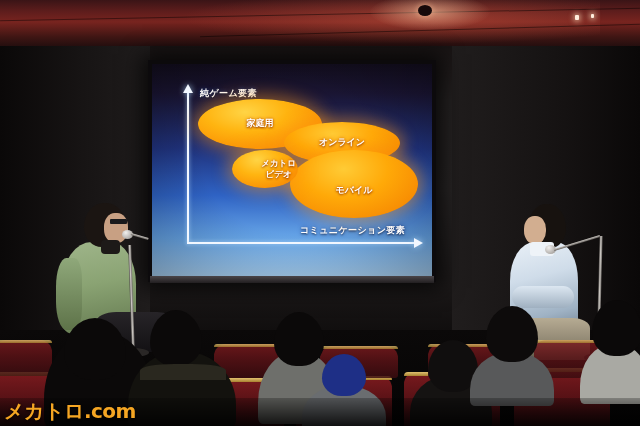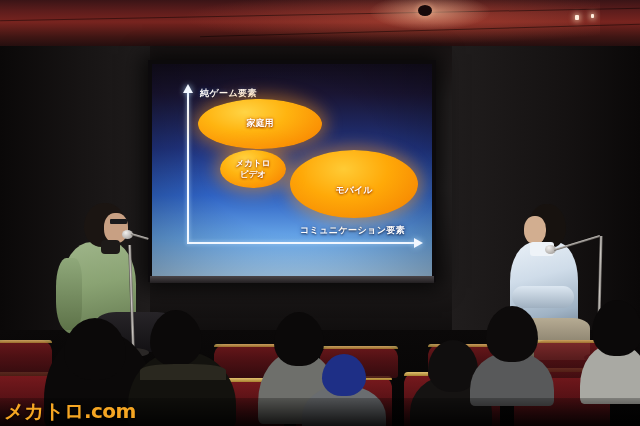--- a/index.html
+++ b/index.html
@@ -123,27 +123,30 @@
     <div class="axis" style="left:35px;top:178px;width:228px;height:2px;"></div>
     <div class="axis-arrow arrow-right" style="left:262px;top:174px;"></div>
 
     <div class="axis-label" style="left:48px;top:23px;">純ゲーム要素</div>
     <div class="axis-label" style="left:148px;top:160px;">コミュニケーション要素</div>
 
     <div class="bubble bub-a" style="left:46px;top:35px;width:124px;height:50px;">
       <span class="bub-label">家庭用</span>
     </div>
 
+    <div class="bubble bub-b" style="left:132px;top:58px;width:116px;height:42px;">
+      <span class="bub-label">オンライン</span>
+    </div>
 
     <div class="bubble bub-b" style="left:138px;top:86px;width:128px;height:68px;">
       <span class="bub-label" style="margin-top:14px;">モバイル</span>
     </div>
 
 
-    <div class="bubble bub-a" style="left:68px;top:86px;width:66px;height:38px;">
+    <div class="bubble bub-a" style="left:80px;top:86px;width:66px;height:38px;justify-content:flex-end;">
       <span class="bub-label" style="white-space:pre-line;font-size:8.5px;" id="mechatro-lbl">メカトロ
 ビデオ</span>
     </div>
   </div>
   <div class="screen-bottom-bar"></div>
 
   <div class="blob pl-body" style="left:62px;top:242px;width:74px;height:92px;"></div>
   <div class="blob pl-arm" style="left:56px;top:258px;width:26px;height:72px;"></div>
   <div class="blob pl-legs" style="left:96px;top:312px;width:78px;height:40px;"></div>
   <div class="blob pl-head" style="left:84px;top:203px;width:42px;height:44px;"></div>

